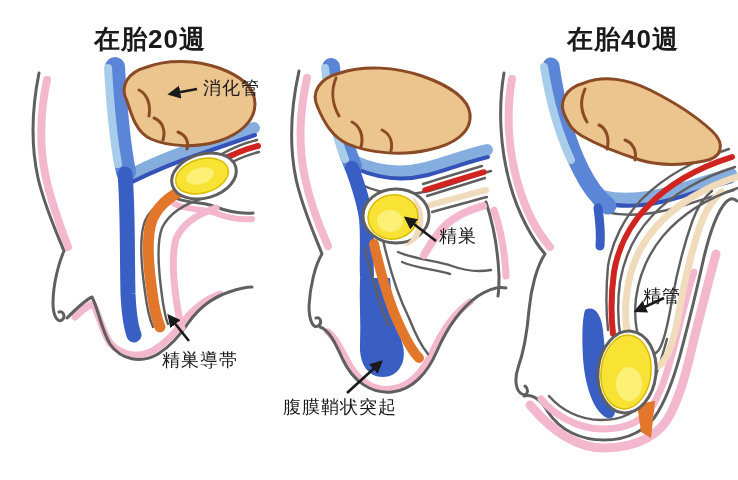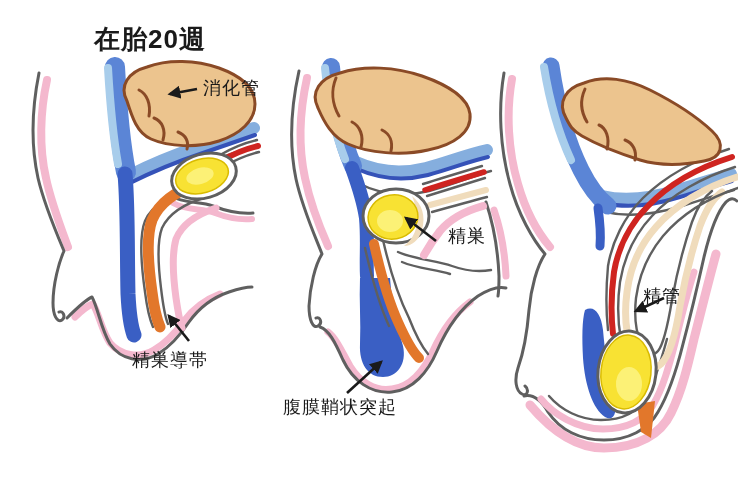--- a/index.html
+++ b/index.html
@@ -201,20 +201,21 @@
     <g>
       <path class="arrow" marker-end="url(#ah)" d="M 197,89 L 170,94"></path>
       <path class="arrow" marker-end="url(#ah)" d="M 189,341 L 169,316"></path>
       <path class="arrow" marker-end="url(#ah)" d="M 436,241 L 406,218"></path>
       <path class="arrow" marker-end="url(#ah)" d="M 347,393 L 381,362"></path>
       <path class="arrow" marker-end="url(#ah)" d="M 664,298 L 636,311"></path>
     </g>
   </svg>
 
   <div class="txt title" style="left:94px;top:26px">在胎20週</div>
+  <div class="txt title" style="left:567px;top:26px">在胎40週</div>
 
   <div class="txt lbl" style="left:203px;top:79px">消化管</div>
-  <div class="txt lbl" style="left:132px;top:351px">精巣導帯</div>
-  <div class="txt lbl" style="left:448px;top:227px">精巣</div>
+  <div class="txt lbl" style="left:162px;top:351px">精巣導帯</div>
+  <div class="txt lbl" style="left:439px;top:227px">精巣</div>
   <div class="txt lbl" style="left:283px;top:398px">腹膜鞘状突起</div>
   <div class="txt lbl" style="left:643px;top:287px">精管</div>
 
 </div>
 
 </body></html>

